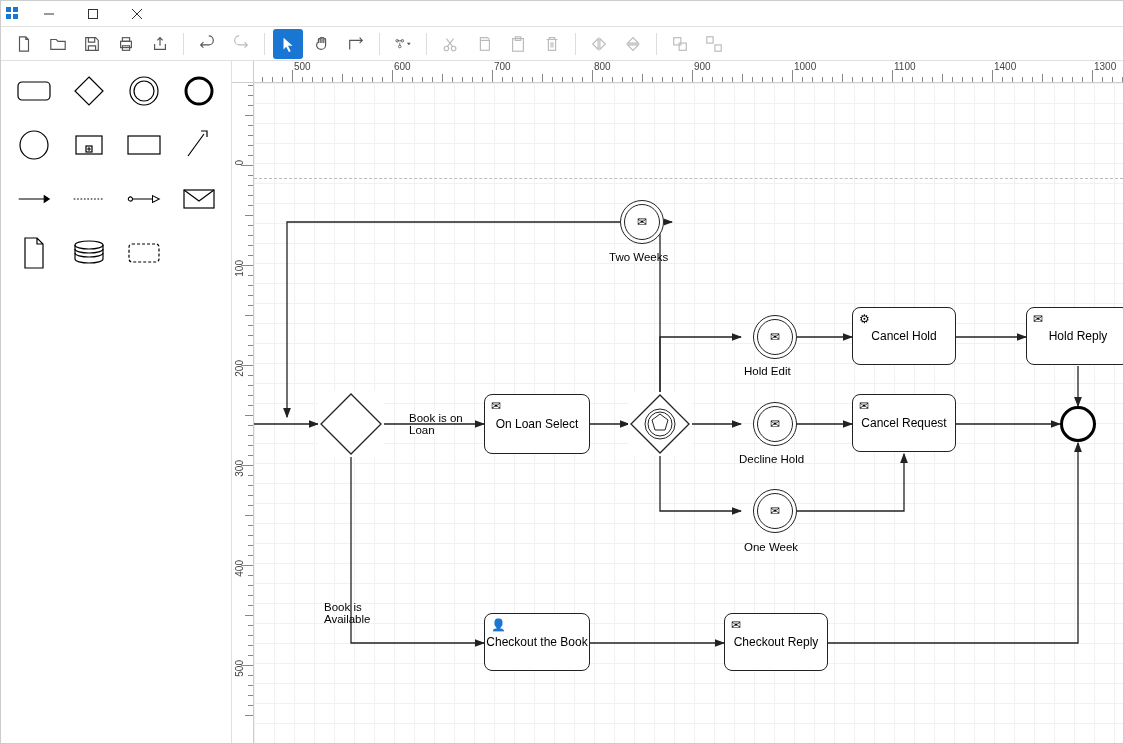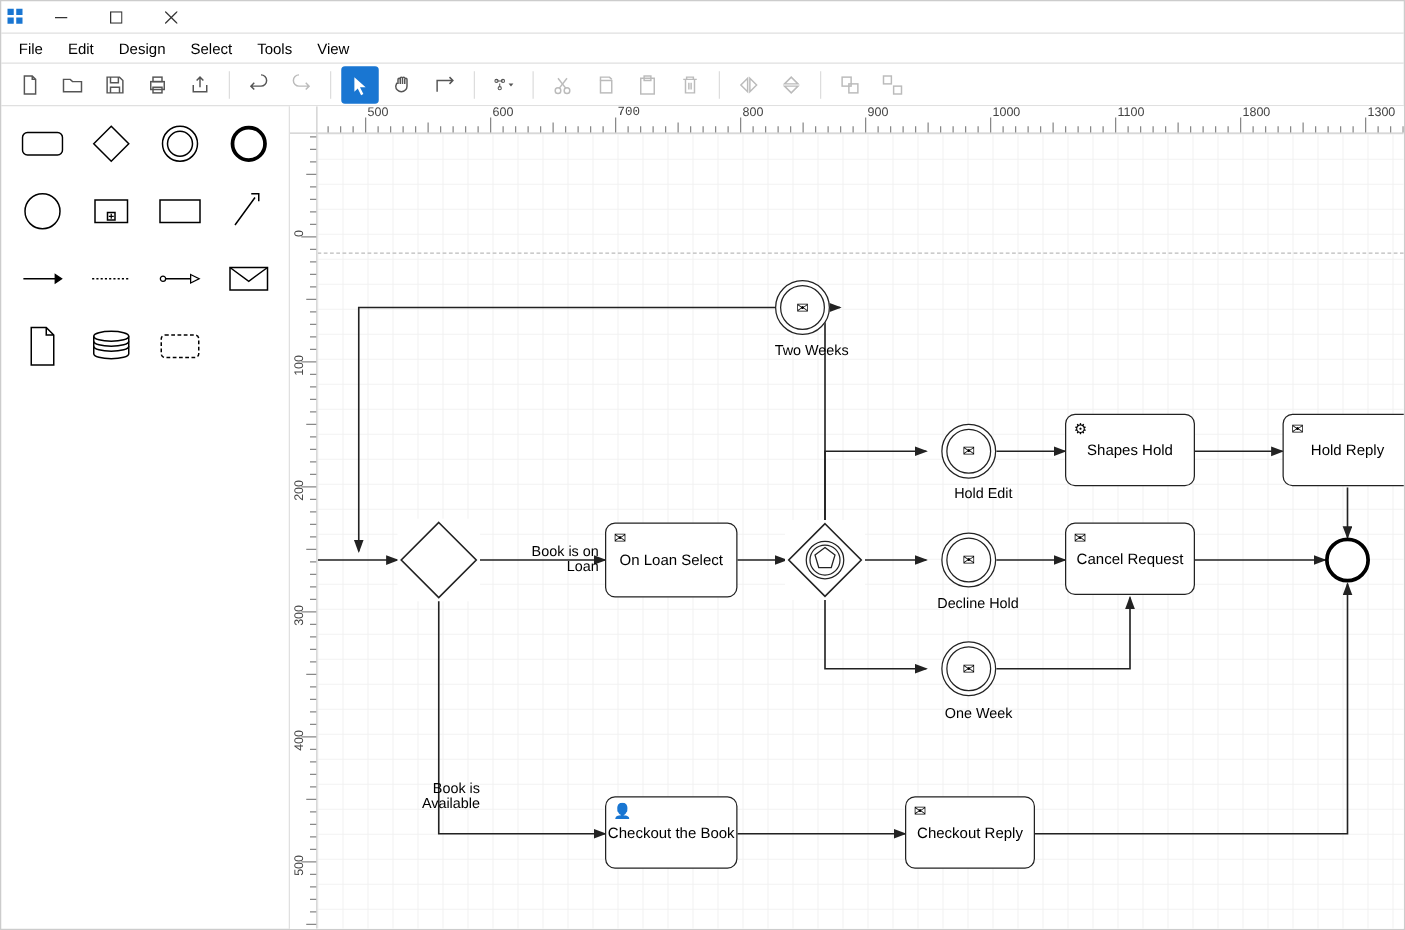--- a/index.html
+++ b/index.html
@@ -48,21 +48,21 @@
   background-size: 20px 20px;
 }
 .diagram { position:absolute; inset:0; }
 .bpmn-task { position:absolute; border:1.3px solid #222; border-radius:8px; background:#fff; display:flex; align-items:center; justify-content:center; text-align:center; font-size:12px; }
 .bpmn-task .corner-icon { position:absolute; top:4px; left:6px; }
 .bpmn-event { position:absolute; border-radius:50%; background:#fff; }
 .bpmn-event .outer { position:absolute; inset:0; border:1.3px solid #222; border-radius:50%; }
 .bpmn-event .inner { position:absolute; inset:4px; border:1.3px solid #222; border-radius:50%; display:flex; align-items:center; justify-content:center; }
 .bpmn-gateway { position:absolute; background:#fff; }
 .bpmn-gateway svg { width:100%; height:100%; }
-.bpmn-label { position:absolute; font-size:11.5px; text-align:right; }
+.bpmn-label { position:absolute; font-size:11.5px; text-align:left; }
 .end-event { position:absolute; border:3px solid #000; border-radius:50%; background:#fff; }
 .ruler-tick-label { position:absolute; font-size:10px; color:#444; }
 .ruler-tick { position:absolute; background:#888; }
 </style>
 </head>
 <body>
 
 <div class="window">
 
   <div class="titlebar">
@@ -87,28 +87,20 @@
         </div>
       <div>
           <svg viewBox="0 0 10 10">
             <line x1="0" y1="0" x2="10" y2="10" stroke="#333"></line>
             <line x1="10" y1="0" x2="0" y2="10" stroke="#333"></line>
           </svg>
         </div>
     </div>
   </div>
 
-  <div class="menubar">
-    <div class="menuitem">File</div>
-    <div class="menuitem">Edit</div>
-    <div class="menuitem">Design</div>
-    <div class="menuitem">Select</div>
-    <div class="menuitem">Tools</div>
-    <div class="menuitem">View</div>
-  </div>
 
   <div class="toolbar">
     <div class="toolbtn">
         <svg viewBox="0 0 20 20">
           <path d="M5 2 h7 l3 3 v13 h-10 z M12 2 v3 h3"></path>
         </svg>
       </div>
     <div class="toolbtn">
         <svg viewBox="0 0 20 20">
           <path d="M2 5 h6 l2 2 h8 v9 h-16 z"></path>
@@ -338,21 +330,21 @@
           <div class="ruler-tick" style="left: 148px; bottom: 0px; width: 1px; height: 5px;"></div>
           <div class="ruler-tick" style="left: 158px; bottom: 0px; width: 1px; height: 5px;"></div>
           <div class="ruler-tick" style="left: 168px; bottom: 0px; width: 1px; height: 5px;"></div>
           <div class="ruler-tick" style="left: 178px; bottom: 0px; width: 1px; height: 5px;"></div>
           <div class="ruler-tick" style="left: 188px; bottom: 0px; width: 1px; height: 8px;"></div>
           <div class="ruler-tick" style="left: 198px; bottom: 0px; width: 1px; height: 5px;"></div>
           <div class="ruler-tick" style="left: 208px; bottom: 0px; width: 1px; height: 5px;"></div>
           <div class="ruler-tick" style="left: 218px; bottom: 0px; width: 1px; height: 5px;"></div>
           <div class="ruler-tick" style="left: 228px; bottom: 0px; width: 1px; height: 5px;"></div>
           <div class="ruler-tick" style="left: 238px; bottom: 0px; width: 1px; height: 12px;"></div>
-          <div class="ruler-tick-label" style="left: 240px; top: 0px; font-family: Liberation Mono, monospace;">700</div>
+          <div class="ruler-tick-label" style="left: 240px; top: 0px;">700</div>
           <div class="ruler-tick" style="left: 248px; bottom: 0px; width: 1px; height: 5px;"></div>
           <div class="ruler-tick" style="left: 258px; bottom: 0px; width: 1px; height: 5px;"></div>
           <div class="ruler-tick" style="left: 268px; bottom: 0px; width: 1px; height: 5px;"></div>
           <div class="ruler-tick" style="left: 278px; bottom: 0px; width: 1px; height: 5px;"></div>
           <div class="ruler-tick" style="left: 288px; bottom: 0px; width: 1px; height: 8px;"></div>
           <div class="ruler-tick" style="left: 298px; bottom: 0px; width: 1px; height: 5px;"></div>
           <div class="ruler-tick" style="left: 308px; bottom: 0px; width: 1px; height: 5px;"></div>
           <div class="ruler-tick" style="left: 318px; bottom: 0px; width: 1px; height: 5px;"></div>
           <div class="ruler-tick" style="left: 328px; bottom: 0px; width: 1px; height: 5px;"></div>
           <div class="ruler-tick" style="left: 338px; bottom: 0px; width: 1px; height: 12px;"></div>
@@ -393,21 +385,21 @@
           <div class="ruler-tick" style="left: 648px; bottom: 0px; width: 1px; height: 5px;"></div>
           <div class="ruler-tick" style="left: 658px; bottom: 0px; width: 1px; height: 5px;"></div>
           <div class="ruler-tick" style="left: 668px; bottom: 0px; width: 1px; height: 5px;"></div>
           <div class="ruler-tick" style="left: 678px; bottom: 0px; width: 1px; height: 5px;"></div>
           <div class="ruler-tick" style="left: 688px; bottom: 0px; width: 1px; height: 8px;"></div>
           <div class="ruler-tick" style="left: 698px; bottom: 0px; width: 1px; height: 5px;"></div>
           <div class="ruler-tick" style="left: 708px; bottom: 0px; width: 1px; height: 5px;"></div>
           <div class="ruler-tick" style="left: 718px; bottom: 0px; width: 1px; height: 5px;"></div>
           <div class="ruler-tick" style="left: 728px; bottom: 0px; width: 1px; height: 5px;"></div>
           <div class="ruler-tick" style="left: 738px; bottom: 0px; width: 1px; height: 12px;"></div>
-          <div class="ruler-tick-label" style="left: 740px; top: 0px;">1800</div>
+          <div class="ruler-tick-label" style="left: 740px; top: 0px;">1400</div>
           <div class="ruler-tick" style="left: 748px; bottom: 0px; width: 1px; height: 5px;"></div>
           <div class="ruler-tick" style="left: 758px; bottom: 0px; width: 1px; height: 5px;"></div>
           <div class="ruler-tick" style="left: 768px; bottom: 0px; width: 1px; height: 5px;"></div>
           <div class="ruler-tick" style="left: 778px; bottom: 0px; width: 1px; height: 5px;"></div>
           <div class="ruler-tick" style="left: 788px; bottom: 0px; width: 1px; height: 8px;"></div>
           <div class="ruler-tick" style="left: 798px; bottom: 0px; width: 1px; height: 5px;"></div>
           <div class="ruler-tick" style="left: 808px; bottom: 0px; width: 1px; height: 5px;"></div>
           <div class="ruler-tick" style="left: 818px; bottom: 0px; width: 1px; height: 5px;"></div>
           <div class="ruler-tick" style="left: 828px; bottom: 0px; width: 1px; height: 5px;"></div>
           <div class="ruler-tick" style="left: 838px; bottom: 0px; width: 1px; height: 12px;"></div>
@@ -587,21 +579,21 @@
           <div class="bpmn-event" style="left:499px; top:406px; width:44px; height:44px;">
             <div class="outer"></div>
               <div class="inner">
                 <span>✉</span>
               </div>
           </div>
           <div class="bpmn-label" style="left:490px; top:458px; width:66px;">One Week</div>
 
           <div class="bpmn-task" style="left:598px; top:224px; width:104px; height:58px;">
             <span class="corner-icon">⚙</span>
-            <span>Shapes Hold</span>
+            <span>Cancel Hold</span>
           </div>
 
           <div class="bpmn-task" style="left:772px; top:224px; width:104px; height:58px;">
             <span class="corner-icon">✉</span>
             <span>Hold Reply</span>
           </div>
 
           <div class="bpmn-task" style="left:598px; top:311px; width:104px; height:58px;">
             <span class="corner-icon">✉</span>
             <span>Cancel Request</span>

